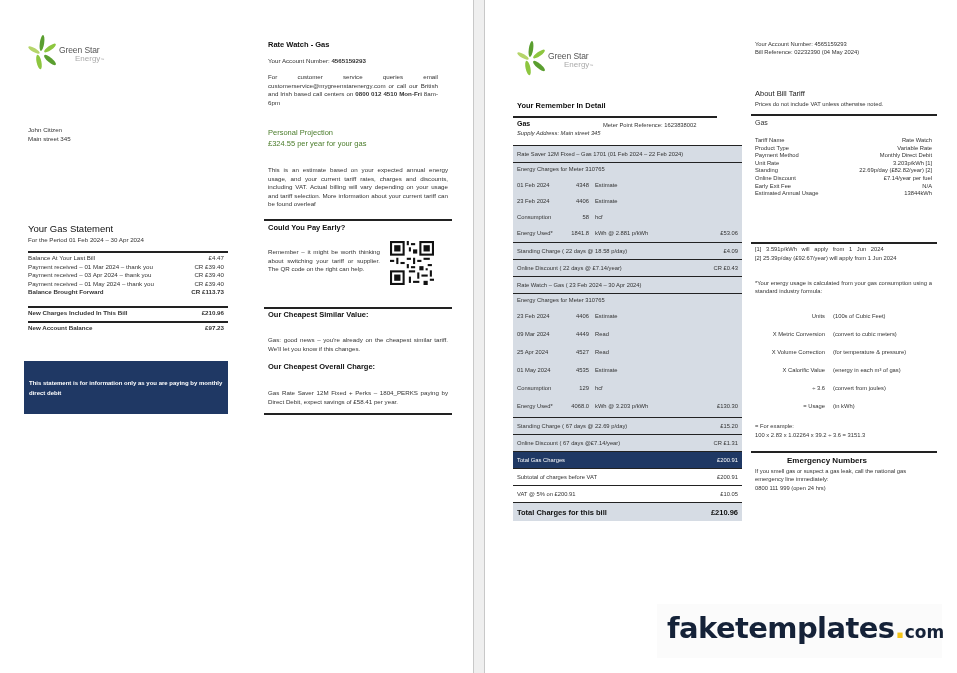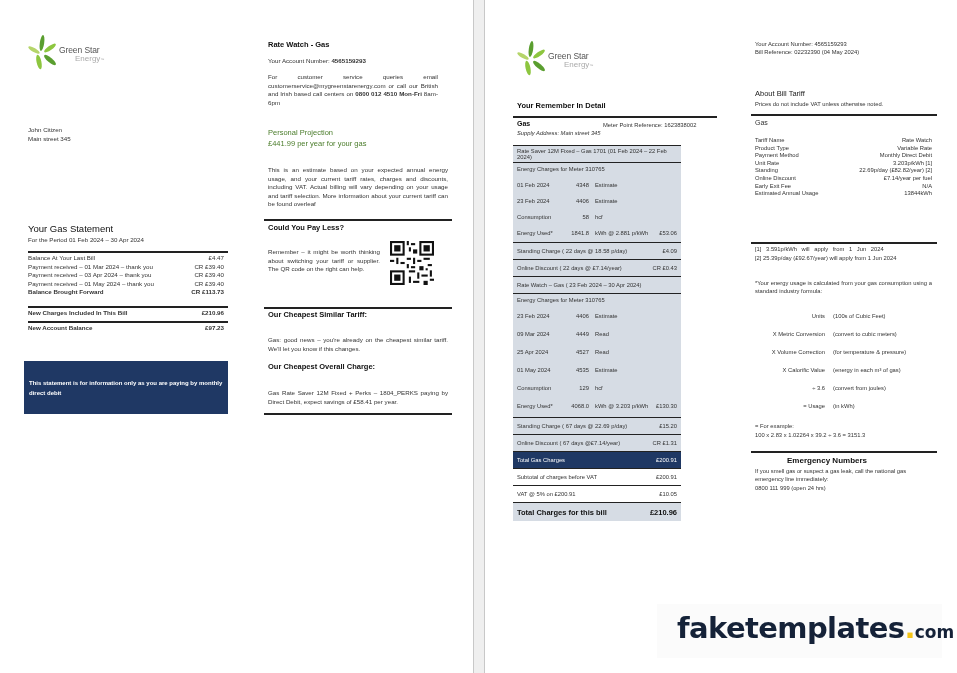--- a/index.html
+++ b/index.html
@@ -18,32 +18,32 @@
   .logo .brand1 { position: absolute; left: 32px; top: 11px; font-size: 8.5px; color: #555; letter-spacing: -0.1px; }
   .logo .brand2 { position: absolute; left: 48px; top: 20px; font-size: 8px; color: #aaa; }
   .h-statement { font-size: 9.5px; font-weight: normal; color: #111; }
   .row { display: flex; justify-content: space-between; }
   .green { color: #4a7c2a; }
   .notice { position: absolute; left: 24px; top: 361px; width: 204px; height: 53px; background: #1f3864; color: #fff; font-size: 6px; line-height: 9.5px; padding: 18px 0 0 5px; }
   .h-section { font-size: 7.5px; font-weight: bold; color: #111; }
   .justify { text-align: justify; }
   
   .charges { position: absolute; left: 513px; width: 204px; }
-  .ch-row { position: absolute; left: 0; width: 168px; font-size: 5.8px; color: #333; padding: 0 4px; display: flex; align-items: center; }
+  .ch-row { position: absolute; left: 0; width: 229px; font-size: 5.8px; color: #333; padding: 0 4px; display: flex; align-items: center; }
   .shade { background: #d6dce4; }
   .c-date { width: 50px; }
   .c-read { width: 28px; text-align: right; padding-right: 6px; }
   .c-type { flex: 1; }
   .c-amt { text-align: right; }
   .navy { background: #1f3864; color: #fff; }
   .tariff-row { display: flex; justify-content: space-between; font-size: 5.8px; line-height: 7.6px; color: #333; }
   .formula-row { position: absolute; display: flex; font-size: 5.8px; color: #333; }
   .formula-row .lbl { width: 88px; text-align: right; padding-right: 8px; }
   .watermark { position: absolute; left: 657px; top: 604px; width: 285px; height: 54px; background: #fbfbfb; }
-  .watermark .wm-text { position: absolute; left: 10px; top: 7px; font-size: 29px; font-weight: bold; color: #152238; letter-spacing: -0.6px; font-family: "DejaVu Sans", sans-serif; margin-left: 10px; }
+  .watermark .wm-text { position: absolute; left: 10px; top: 7px; font-size: 29px; font-weight: bold; color: #152238; letter-spacing: -0.6px; font-family: "DejaVu Sans", sans-serif; }
   .watermark .wm-dot { color: #f5c518; }
   .watermark .wm-com { font-size: 17px; letter-spacing: 0; }
 </style>
 </head>
 <body>
 
 <div class="page page-left">
 
   <div class="logo" style="left:27px; top:34px;">
     <svg width="34" height="40" viewBox="0 0 34 40" style="position:absolute; left:0; top:0;">
@@ -104,25 +104,25 @@
 
   <div class="abs bold" style="left:268px; top:40px; font-size:7.5px; color:#111;">Rate Watch - Gas</div>
   <div class="abs small" style="left:268px; top:57px;">
     <span>Your Account Number:</span> <b>4565159293</b>
   </div>
   <div class="abs small justify" style="left:268px; top:73px; width:170px;">
     <span>For customer service queries email customerservice@mygreenstarenergy.com or call our British and Irish based call centers on</span> <b>0800 012 4510</b> <b>Mon-Fri</b> <span>8am- 6pm</span>
   </div>
 
   <div class="abs green" style="left:268px; top:128px; font-size:7.5px;">Personal Projection</div>
-  <div class="abs green" style="left:268px; top:139px; font-size:7.5px;">£441.99 per year for your gas</div>
+  <div class="abs green" style="left:268px; top:139px; font-size:7.5px;">£324.55 per year for your gas</div>
   <div class="abs small justify" style="left:268px; top:166px; width:180px;">This is an estimate based on your expected annual energy usage, and your current tariff rates, charges and discounts, including VAT. Actual billing will vary depending on your usage and tariff selection. More information about your current tariff can be found overleaf</div>
 
   <div class="rule" style="left:264px; top:219px; width:188px;"></div>
-  <div class="abs h-section" style="left:268px; top:223px;">Could You Pay Less?</div>
+  <div class="abs h-section" style="left:268px; top:223px;">Could You Pay Early?</div>
   <div class="abs small justify" style="left:268px; top:248px; width:112px;">Remember – it might be worth thinking about switching your tariff or supplier. The QR code on the right can help.</div>
 
   <svg class="abs" style="left:390px; top:241px;" width="44" height="44" viewBox="0 0 21 21">
     <rect width="21" height="21" fill="#fff"></rect>
     <g fill="#111">
       <rect x="0" y="0" width="7" height="7"></rect>
         <rect x="1" y="1" width="5" height="5" fill="#fff"></rect>
         <rect x="2" y="2" width="3" height="3"></rect>
       <rect x="14" y="0" width="7" height="7"></rect>
         <rect x="15" y="1" width="5" height="5" fill="#fff"></rect>
@@ -151,21 +151,21 @@
         <rect x="9" y="17" width="1" height="3"></rect>
         <rect x="11" y="19" width="3" height="1"></rect>
       <rect x="16" y="19" width="2" height="2"></rect>
         <rect x="19" y="18" width="2" height="1"></rect>
         <rect x="10" y="12" width="2" height="1"></rect>
         <rect x="17" y="13" width="1" height="1"></rect>
     </g>
   </svg>
 
   <div class="rule" style="left:264px; top:307px; width:188px;"></div>
-  <div class="abs h-section" style="left:268px; top:310px;">Our Cheapest Similar Tariff:</div>
+  <div class="abs h-section" style="left:268px; top:310px;">Our Cheapest Similar Value:</div>
   <div class="abs small justify" style="left:268px; top:336px; width:180px;">Gas: good news – you're already on the cheapest similar tariff. We'll let you know if this changes.</div>
   <div class="abs h-section" style="left:268px; top:362px;">Our Cheapest Overall Charge:</div>
   <div class="abs small justify" style="left:268px; top:389px; width:180px;">Gas Rate Saver 12M Fixed + Perks – 1804_PERKS paying by Direct Debit, expect savings of £58.41 per year.</div>
   <div class="rule" style="left:264px; top:413px; width:188px;"></div>
 </div>
 
 <div class="gutter"></div>
 
 <div class="page page-right"></div>
 

